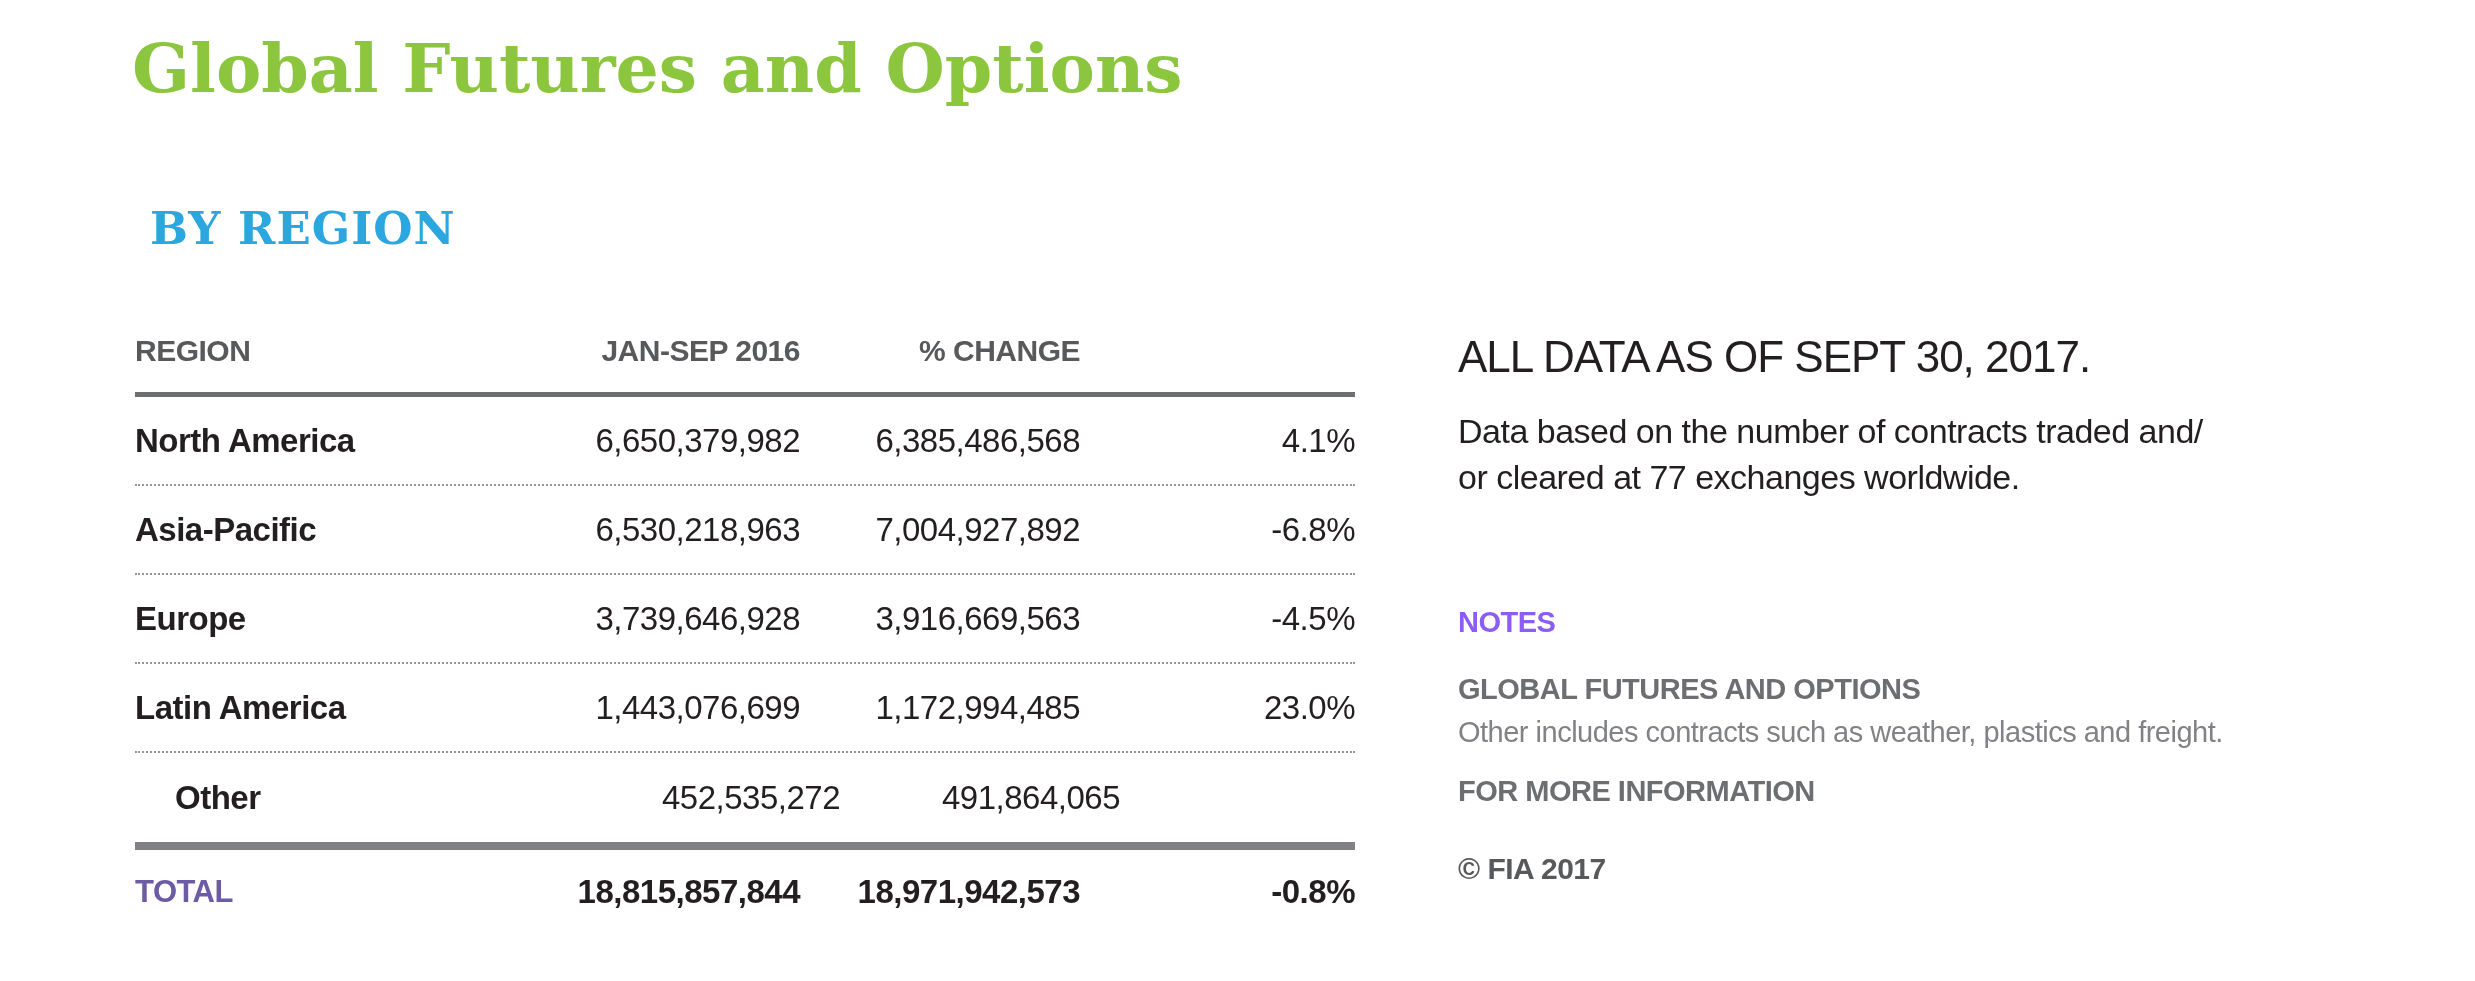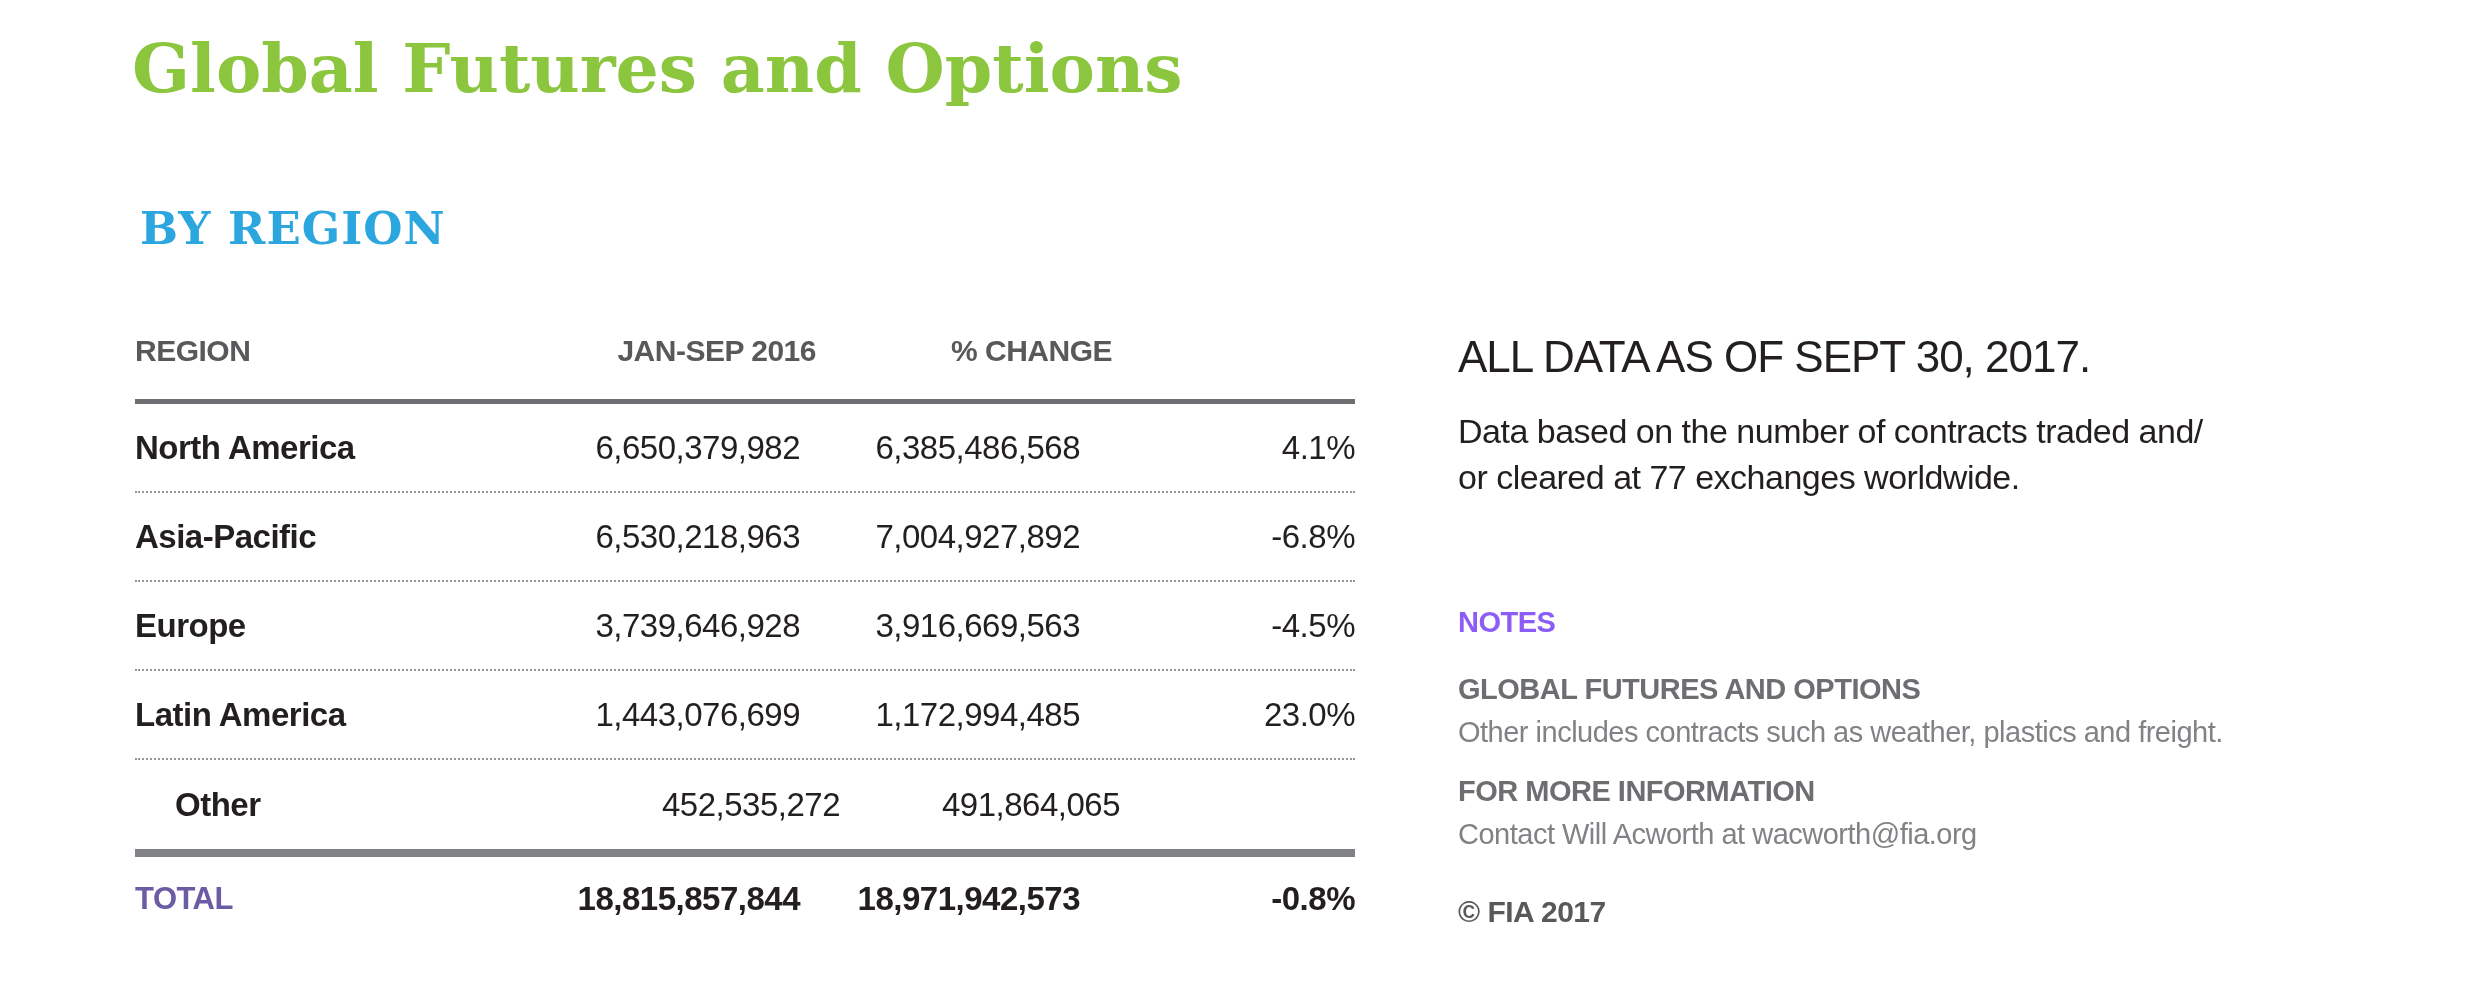--- a/index.html
+++ b/index.html
@@ -10,35 +10,34 @@
     font-family: "Liberation Sans", sans-serif;
   }
   .page { position: relative; width: 2475px; height: 981px; overflow: hidden; background:#ffffff;border-radius:29px; }
 
   .title {
     position: absolute; left: 132px; top: 28px; margin: 0;
     font-family: "DejaVu Serif", serif; font-weight: bold;
     font-size: 68px; color: #8CC63F; letter-spacing: 0px; white-space: nowrap;
   }
   .section-heading {
-    position: absolute; left: 140px; top: 202px; margin: 0;
+    position: absolute; left: 150px; top: 202px; margin: 0;
     font-family: "DejaVu Serif", serif; font-weight: bold;
     font-size: 45px; color: #2BA6DF; letter-spacing: 1px; white-space: nowrap;
   }
 
   .regions-table { position: absolute; left: 135px; top: 318px; width: 1220px; }
   .thead, .trow {
     display: grid;
     grid-template-columns: 340px 325px 280px 275px;
     align-items: center;
   }
   .thead {
-    padding-top: 16px; padding-bottom: 31px;
+    padding-top: 16px; padding-bottom: 24px;
     border-bottom: 5px solid #6D6E71;
-    gap: 16px;
   }
   .th {
     font-size: 30px; font-weight: bold; color: #58595B;
     letter-spacing: -0.5px; white-space: nowrap;
   }
   .num { text-align: right; }
   .trow {
     height: 89px;
     border-bottom: 2px dotted #939598;
     font-size: 33px; color: #231F20; letter-spacing: -0.5px;
@@ -141,18 +140,17 @@
       <span>Data based on the number of contracts traded and/</span>
       <span>or cleared at 77 exchanges worldwide.</span>
     </p>
 
     <div class="notes-heading">NOTES</div>
 
     <div class="note-title">GLOBAL FUTURES AND OPTIONS</div>
     <div class="note-body">Other includes contracts such as weather, plastics and freight.</div>
 
     <div class="note-title second">FOR MORE INFORMATION</div>
-    <div class="note-body">Contact Will Acworth at wacworth@fia.org</div>
 
     <div class="copyright">© FIA 2017</div>
   </aside>
 
 </div>
 
 </body></html>

